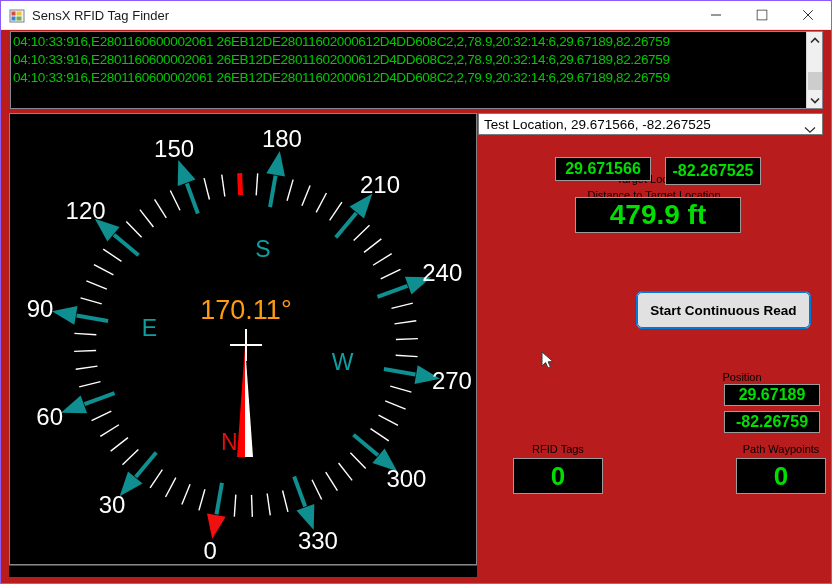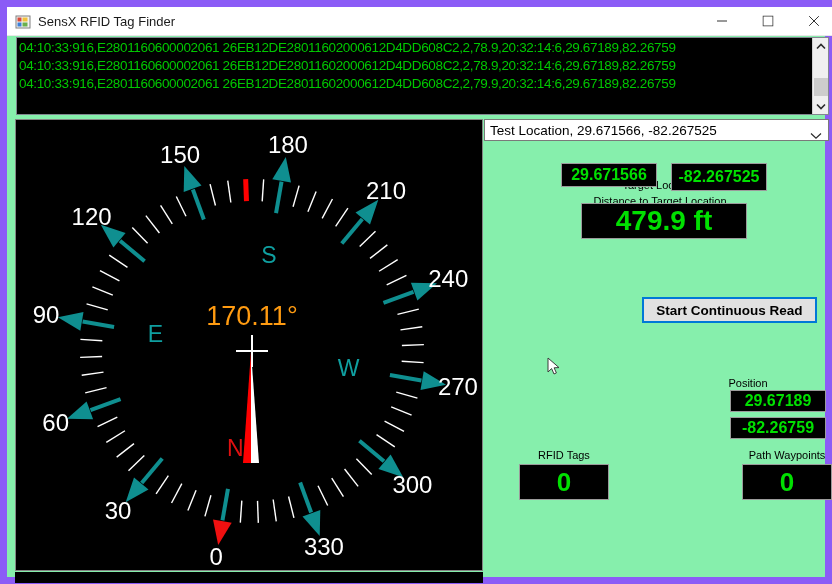--- a/index.html
+++ b/index.html
@@ -4,22 +4,22 @@
 <style>
   html,body{margin:0;padding:0;}
   body{
     width:832px;height:584px;overflow:hidden;
     background:#f0f0f0;
     font-family:"Liberation Sans", sans-serif;
     -webkit-font-smoothing:antialiased;
   }
   #app{
     position:relative;width:832px;height:584px;
-    background:#86efac;
-    border:7px solid #8b5cf6;
+    background:#b91c1c;
+    border:1px solid #8b5cf6;
     box-sizing:border-box;
   }
   
   .titlebar{
     position:absolute;left:0;top:0;width:830px;height:29px;
     background:#ffffff;
     border-bottom:1px solid #e8e8e8;
     box-sizing:border-box;
   }
   .tb-icon{
@@ -328,21 +328,21 @@
     </div>
   </div>
 
   <div class="cap" style="left:573px;top:142px;width:160px;margin-top:30px;">Target Location</div>
   <div class="lcd" style="left:554px;top:156px;width:96px;height:24px;font-size:16px;text-align:center;">29.671566</div>
   <div class="lcd" style="left:664px;top:156px;width:96px;height:28px;font-size:16px;">-82.267525</div>
 
   <div class="cap" style="left:573px;top:188px;width:160px;">Distance to Target Location</div>
   <div class="lcd" style="left:574px;top:196px;width:166px;height:36px;font-size:28px;">479.9 ft</div>
 
-  <div class="btn btn-focus" style="left:635px;top:290px;width:175px;height:26px;">Start Continuous Read</div>
+  <div class="btn btn-focus" style="left:635px;top:290px;width:175px;height:38px;border-radius:6px;">Start Continuous Read</div>
 
   <div class="cap" style="left:693px;top:370px;width:96px;">Position</div>
   <div class="lcd" style="left:723px;top:383px;width:96px;height:22px;font-size:16px;">29.67189</div>
   <div class="lcd" style="left:723px;top:410px;width:96px;height:22px;font-size:16px;">-82.26759</div>
 
   <div class="cap" style="left:512px;top:442px;width:90px;">RFID Tags</div>
   <div class="lcd" style="left:512px;top:457px;width:90px;height:36px;font-size:26px;">0</div>
 
   <div class="cap" style="left:735px;top:442px;width:90px;">Path Waypoints</div>
   <div class="lcd" style="left:735px;top:457px;width:90px;height:36px;font-size:26px;">0</div>

